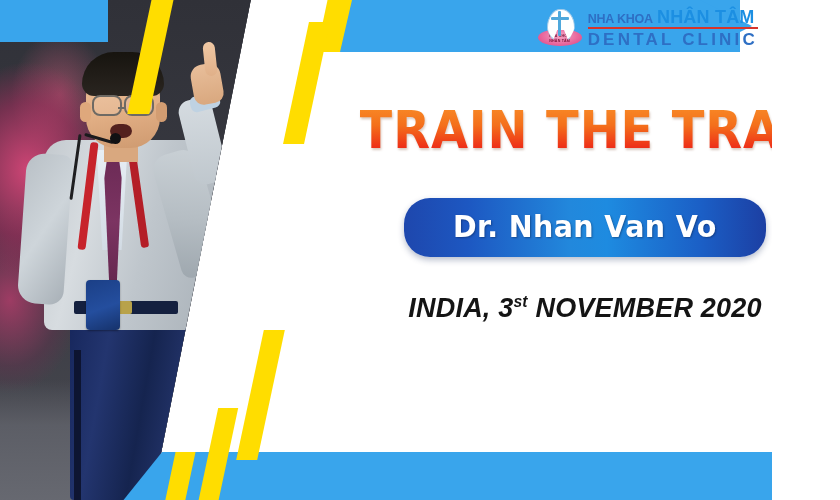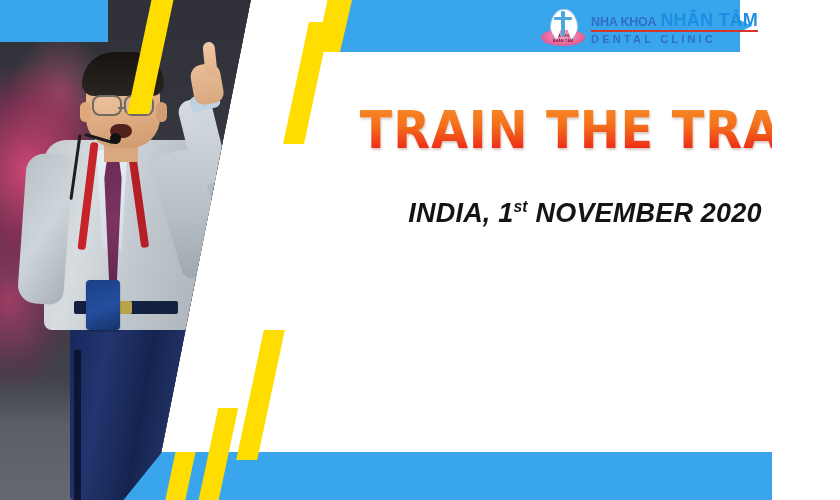--- a/index.html
+++ b/index.html
@@ -293,21 +293,21 @@
   .logo-nhakhoa {
     font-size: 12.5px; font-weight: bold; color: #2E6FC4;
     letter-spacing: -0.2px;
   }
   .logo-nhantam {
     font-size: 18px; font-weight: bold; color: #1C8FE2;
     letter-spacing: 0.2px;
   }
   .logo-rule { height: 1.6px; background: #D7342B; margin: 1.5px 0 2px 0; }
   .logo-line2 {
-    font-size: 11px; font-weight: bold; color: #2E6FC4;
+    font-size: 17px; font-weight: bold; color: #2E6FC4;
     letter-spacing: 3.2px;
   }
 
   
   .content {
     position: absolute;
     left: 340px; top: 100px;
     width: 490px;
     z-index: 8;
     text-align: center;
@@ -433,19 +433,22 @@
         <span class="logo-nhantam">NHÂN TÂM</span>
       </div>
       <div class="logo-rule"></div>
       <div class="logo-line2">DENTAL CLINIC</div>
     </div>
   </div>
 
   <div class="content">
     <div class="title">TRAIN THE TRAINER</div>
 
+    <div class="name-pill">
+      <span class="name-text">Dr. Nhan Van Vo</span>
+    </div>
 
     <div class="date">
-      <span>INDIA, 1</span><sup>st</sup><span> NOVEMBER 2020</span>
+      <span>INDIA, 3</span><sup>st</sup><span> NOVEMBER 2020</span>
     </div>
   </div>
 
 </div>
 
 </body></html>

